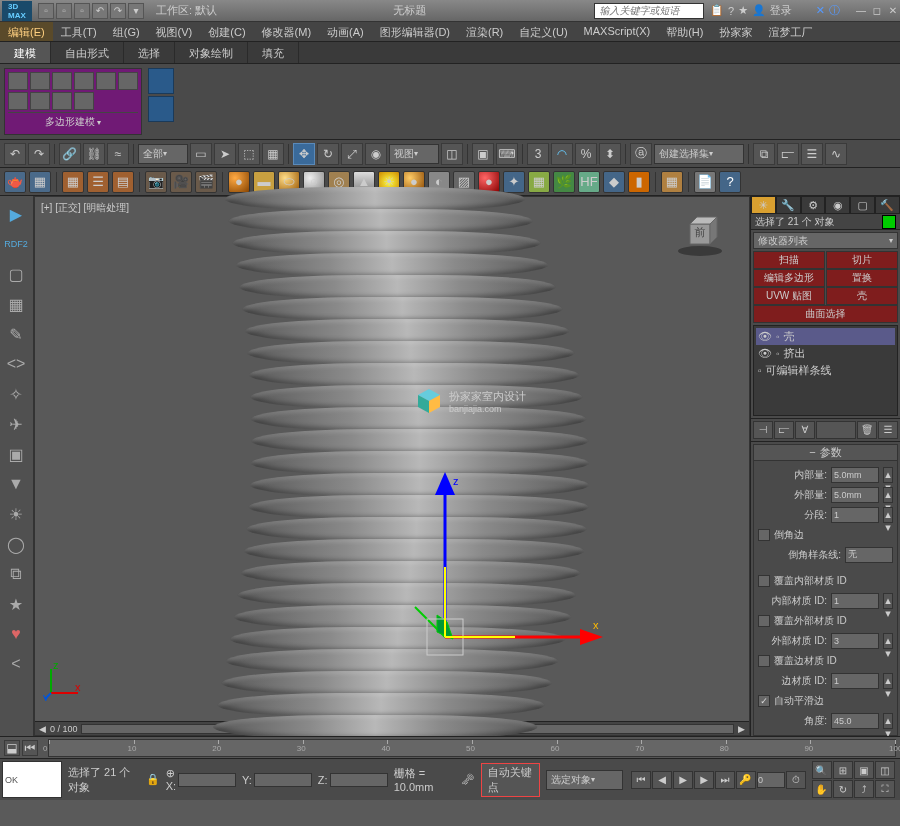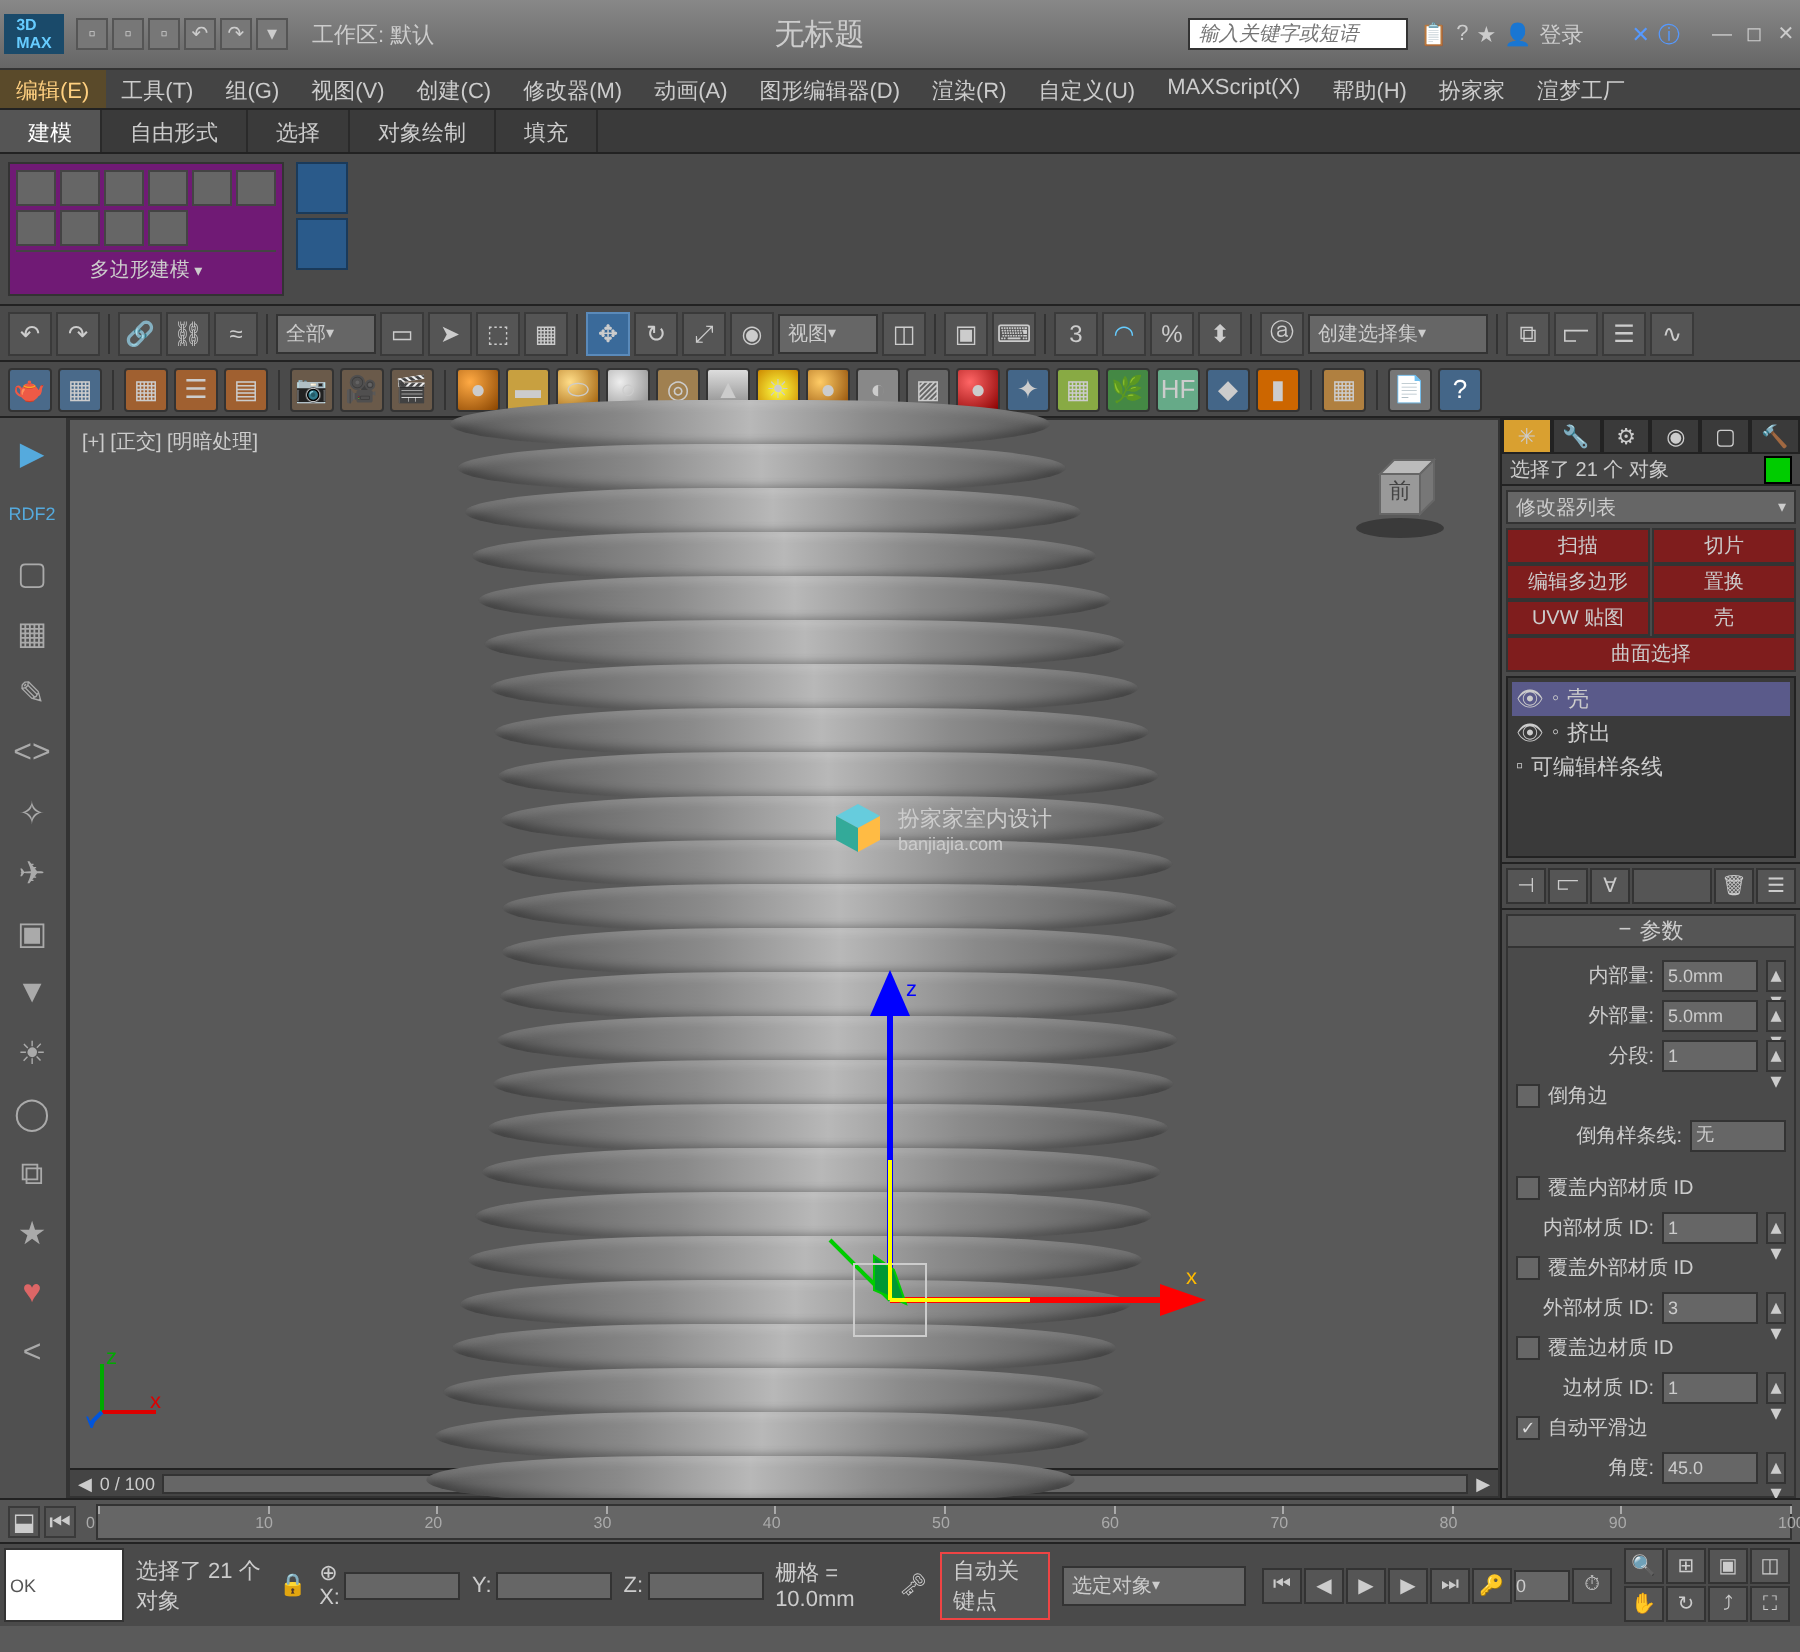--- a/index.html
+++ b/index.html
@@ -1,22 +1,22 @@
 <!DOCTYPE html>
 <html><head>
 <meta charset="utf-8">
 <style>
 *{margin:0;padding:0;box-sizing:border-box;font-family:"Microsoft YaHei",Arial,sans-serif;font-size:11px;color:#ccc;user-select:none}
 body{background:#5a5a5a;width:900px;height:826px;overflow:hidden}
-.topbar{display:flex;align-items:center;height:35px;background:linear-gradient(#888,#666);border-bottom:1px solid #333}
+.topbar{display:flex;align-items:center;height:22px;background:linear-gradient(#888,#666);border-bottom:1px solid #333}
 .logo{width:30px;height:20px;background:#1a4a6a;color:#6cf;display:flex;align-items:center;justify-content:center;font-size:8px;font-weight:bold;margin:0 2px}
 .qat{display:flex;gap:2px;padding:0 4px}
 .qat-btn{width:16px;height:16px;background:#777;border:1px solid #555;display:flex;align-items:center;justify-content:center;font-size:10px}
 .wslabel{padding:0 8px;font-size:11px}
-.title-center{flex:1;text-align:center;font-size:15px}
+.title-center{flex:1;text-align:center;font-size:11px}
 .searchbox{width:110px;height:16px;background:#fff;border:1px solid #333;color:#888;font-size:10px;padding:0 4px;font-style:italic}
 .topright{display:flex;gap:4px;align-items:center;padding:0 6px}
 .topright span{font-size:11px}
 .wincontrols{display:flex;gap:2px;margin-left:8px}
 .wincontrols div{width:14px;height:14px;display:flex;align-items:center;justify-content:center;font-size:10px}
 .menubar{display:flex;height:20px;background:#444;border-bottom:1px solid #222}
 .menubar>div{padding:3px 8px;font-size:11px}
 .menubar>div:first-child{background:#5a4a2a;color:#ffd080}
 .tabbar{display:flex;height:22px;background:#3a3a3a;border-bottom:1px solid #222}
 .tabbar>div{padding:4px 14px;font-size:11px;border-right:1px solid #2a2a2a}
@@ -528,21 +528,21 @@
             <span>Y:</span>
             <input value="" style="">
           </div>
         <div class="coordbox">
             <span>Z:</span>
             <input value="" style="">
           </div>
         <span>栅格 = 10.0mm</span>
         <span>🗝</span>
         <div style="background:#555;border:1px solid #ef4444;padding:1px 6px">自动关键点</div>
-        <div class="tdrop" style="width:92px">选定对象</div>
+        <div class="tdrop" style="width:77px">选定对象</div>
       </div>
     </div>
     <div class="animctrl">
       <div>⏮</div>
       <div>◀</div>
       <div>▶</div>
       <div>▶</div>
       <div>⏭</div>
       <div>🔑</div>
       <input style="width: 28px; height: 16px; background: rgb(102, 102, 102); border: 1px solid rgb(51, 51, 51); font-size: 9px; color: rgb(204, 204, 204);" value="0">

